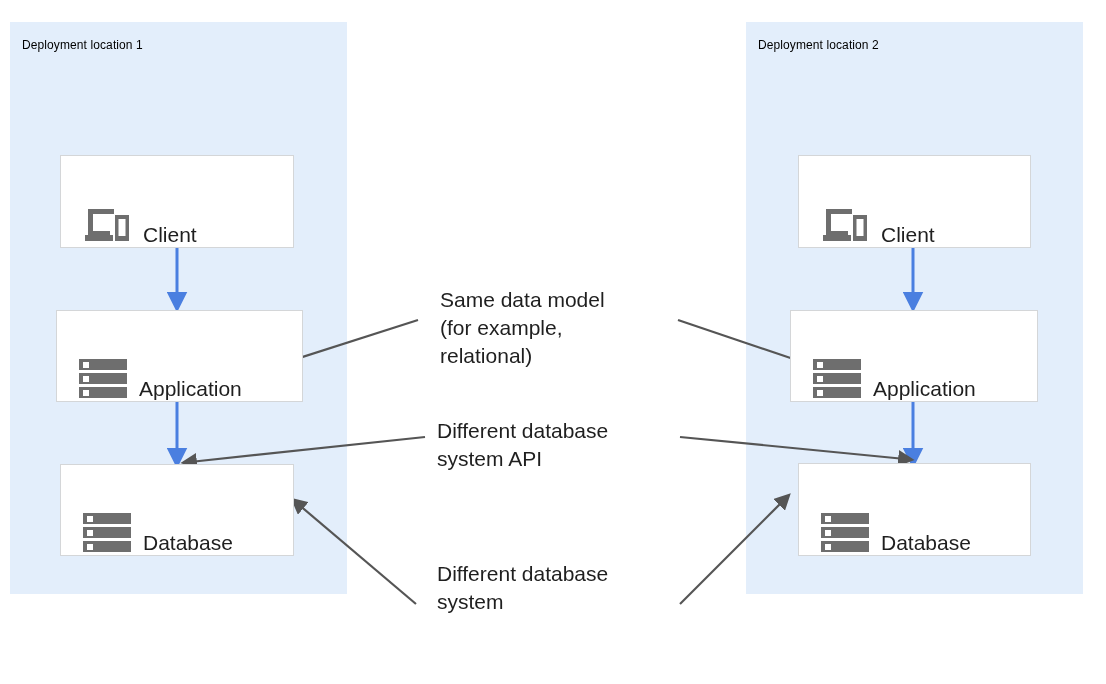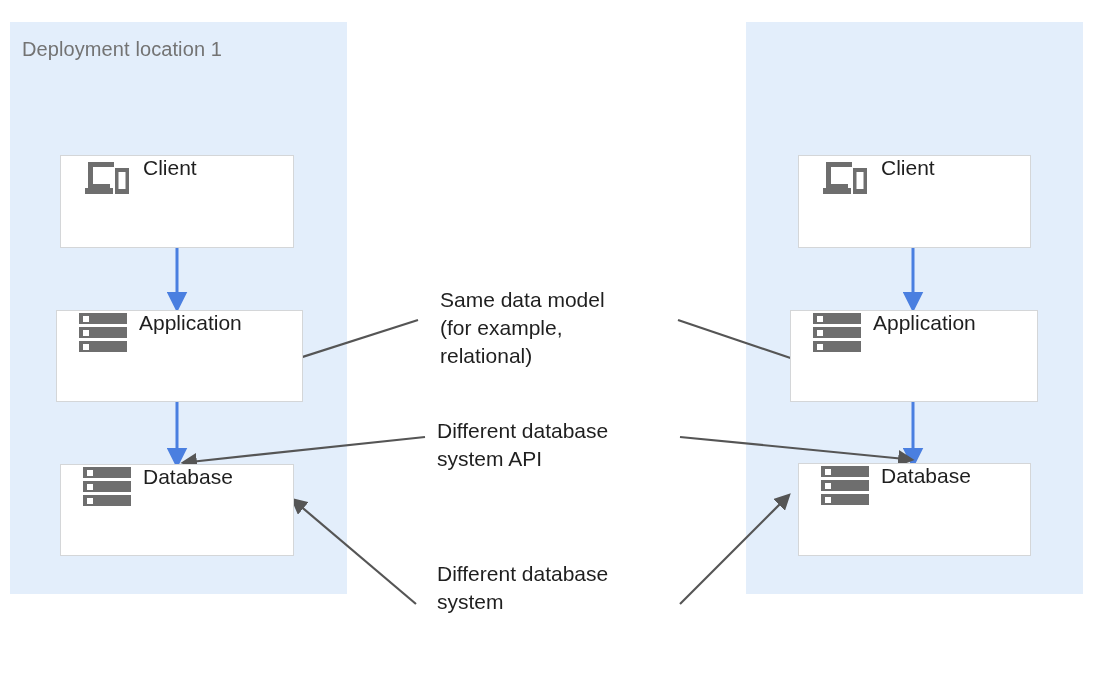--- a/index.html
+++ b/index.html
@@ -24,34 +24,34 @@
     position: absolute;
     background: #e3eefb;
   }
   #panel-1 { left: 10px;  top: 22px; width: 337px; height: 572px; }
   #panel-2 { left: 746px; top: 22px; width: 337px; height: 572px; }
 
   .panel-title {
     position: absolute;
     left: 22px;
     top: 38px;
-    font-size: 20px;
-    color: #737373;
+    font-size: 12px;
+    color: #000000;
     letter-spacing: 0.1px;
     white-space: nowrap;
   }
 
   
   .node {
     position: absolute;
     background: #ffffff;
     border: 1px solid #d4d6d8;
     box-sizing: border-box;
     display: flex;
-    align-items: flex-start;
+    align-items: flex-end;
   }
   .node-icon {
     flex: 0 0 auto;
     margin-left: 20px;
     width: 52px;
     height: 44px;
     display: flex;
     align-items: center;
     justify-content: center;
   }
@@ -95,20 +95,21 @@
 </style>
 </head>
 <body>
 
 <div id="stage">
 
   <div class="panel" id="panel-1"></div>
   <div class="panel-title" style="left:22px; top:38px;">Deployment location 1</div>
 
   <div class="panel" id="panel-2"></div>
+  <div class="panel-title" style="left:758px; top:38px;">Deployment location 2</div>
 
   <svg id="connectors" viewBox="0 0 1106 684" xmlns="http://www.w3.org/2000/svg">
     <defs>
       <marker id="blue-head" viewBox="0 0 12 12" refX="6" refY="6" markerWidth="7" markerHeight="7" orient="auto-start-reverse">
         <path d="M 0 0 L 12 6 L 0 12 z" fill="#4a7fe0"></path>
       </marker>
       <marker id="gray-head" viewBox="0 0 12 12" refX="5" refY="6" markerWidth="7.5" markerHeight="7.5" orient="auto-start-reverse">
         <path d="M 0 0 L 12 6 L 0 12 z" fill="#555555"></path>
       </marker>
     </defs>

